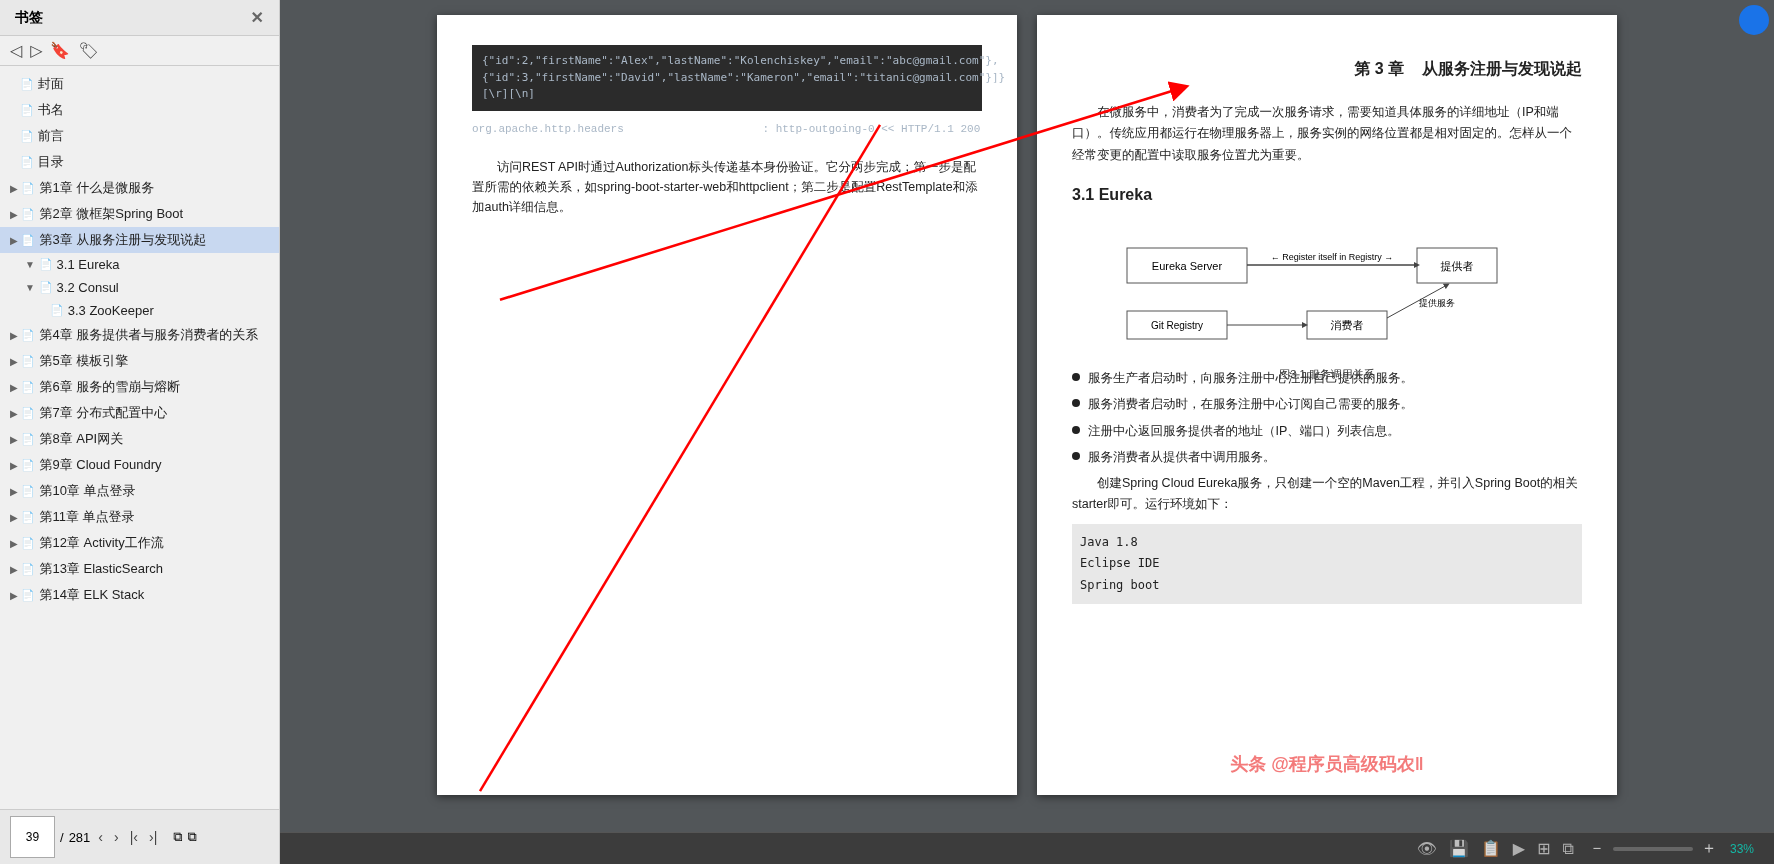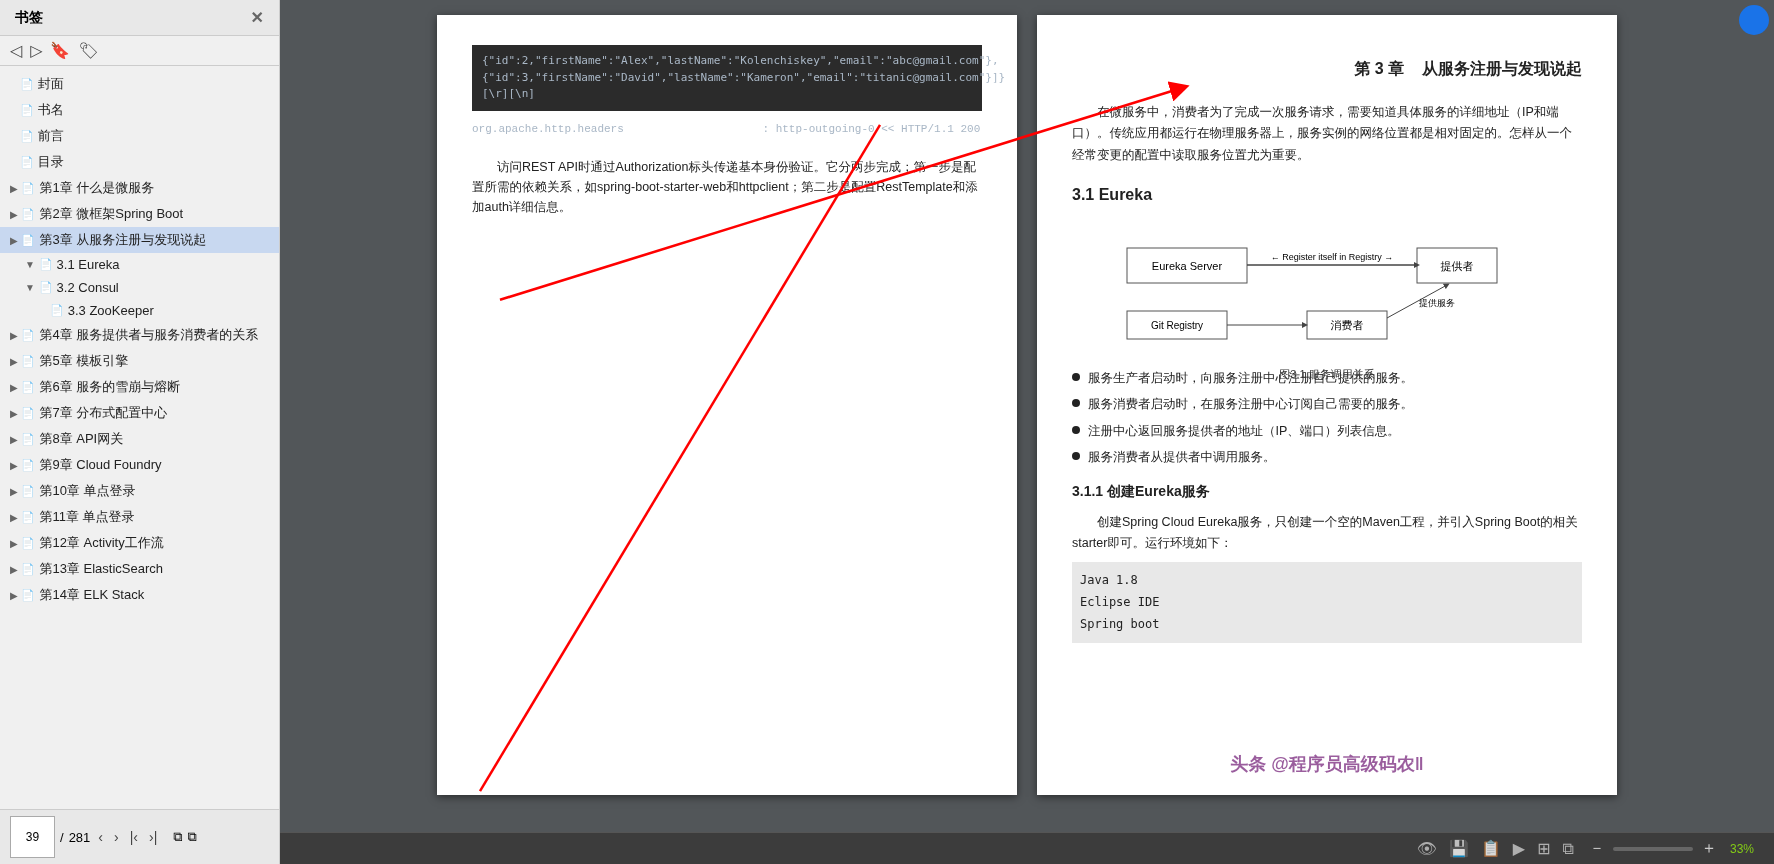--- a/index.html
+++ b/index.html
@@ -248,21 +248,21 @@
 
     
     .watermark {
       position: absolute;
       bottom: 15px;
       right: 0;
       left: 0;
       text-align: center;
       font-size: 18px;
       font-weight: bold;
-      color: #701a75;
+      color: #ef4444;
       opacity: 0.7;
       pointer-events: none;
     }
 
     
     #arrow-svg {
       position: absolute;
       top: 0; left: 0;
       width: 100%;
       height: 100%;
@@ -496,21 +496,20 @@
         <div class="bullet-item">
           <div class="bullet-dot"></div>
           <span>注册中心返回服务提供者的地址（IP、端口）列表信息。</span>
         </div>
         <div class="bullet-item">
           <div class="bullet-dot"></div>
           <span>服务消费者从提供者中调用服务。</span>
         </div>
       </div>
 
-      <div class="subsection-title">3.1.1  创建Eureka服务</div>
 
       <p>创建Spring Cloud Eureka服务，只创建一个空的Maven工程，并引入Spring Boot的相关starter即可。运行环境如下：</p>
 
       <div class="env-block">
         <div>Java 1.8</div>
         <div>Eclipse IDE</div>
         <div>Spring boot</div>
       </div>
 
       <div class="watermark">头条 @程序员高级码农‖</div>
@@ -522,21 +521,21 @@
     <span class="tool-icon" title="view">👁</span>
     <span class="tool-icon" title="save">💾</span>
     <span class="tool-icon" title="pages">📋</span>
     <span class="tool-icon" title="play">▶</span>
     <span class="tool-icon" title="grid">⊞</span>
     <span class="tool-icon" title="layout">⧉</span>
     <div class="zoom-control">
       <button class="zoom-btn">－</button>
       <span style="width:80px; height:4px; background:#666; display:inline-block; vertical-align:middle; border-radius:2px; cursor:pointer;"></span>
       <button class="zoom-btn">＋</button>
-      <span style="margin-left:5px; font-size:12px; color:#84cc16;">33%</span>
+      <span style="margin-left:5px; font-size:12px; color:#14b8a6;">33%</span>
     </div>
   </div>
 
   <div class="top-right-circle"></div>
 
   <svg id="arrow-svg" viewBox="0 0 1494 830" preserveAspectRatio="none" style="position:absolute;top:0;left:0;width:100%;height:100%;pointer-events:none;z-index:5;">
 
     <line x1="220" y1="288" x2="900" y2="85" stroke="red" stroke-width="2.5" marker-end="url(#red-arrow)"></line>
 
     <line x1="600" y1="120" x2="200" y2="760" stroke="red" stroke-width="2.5"></line>

